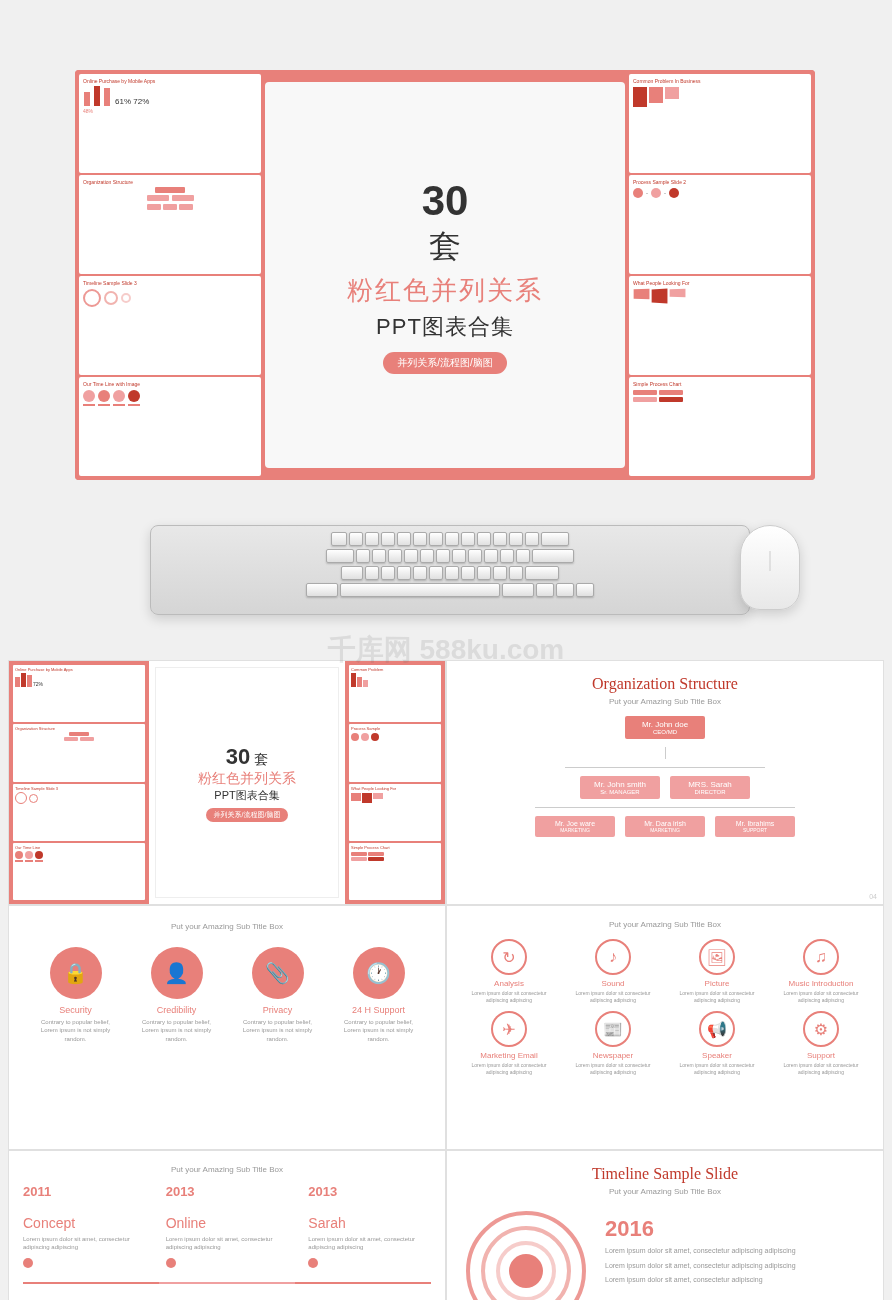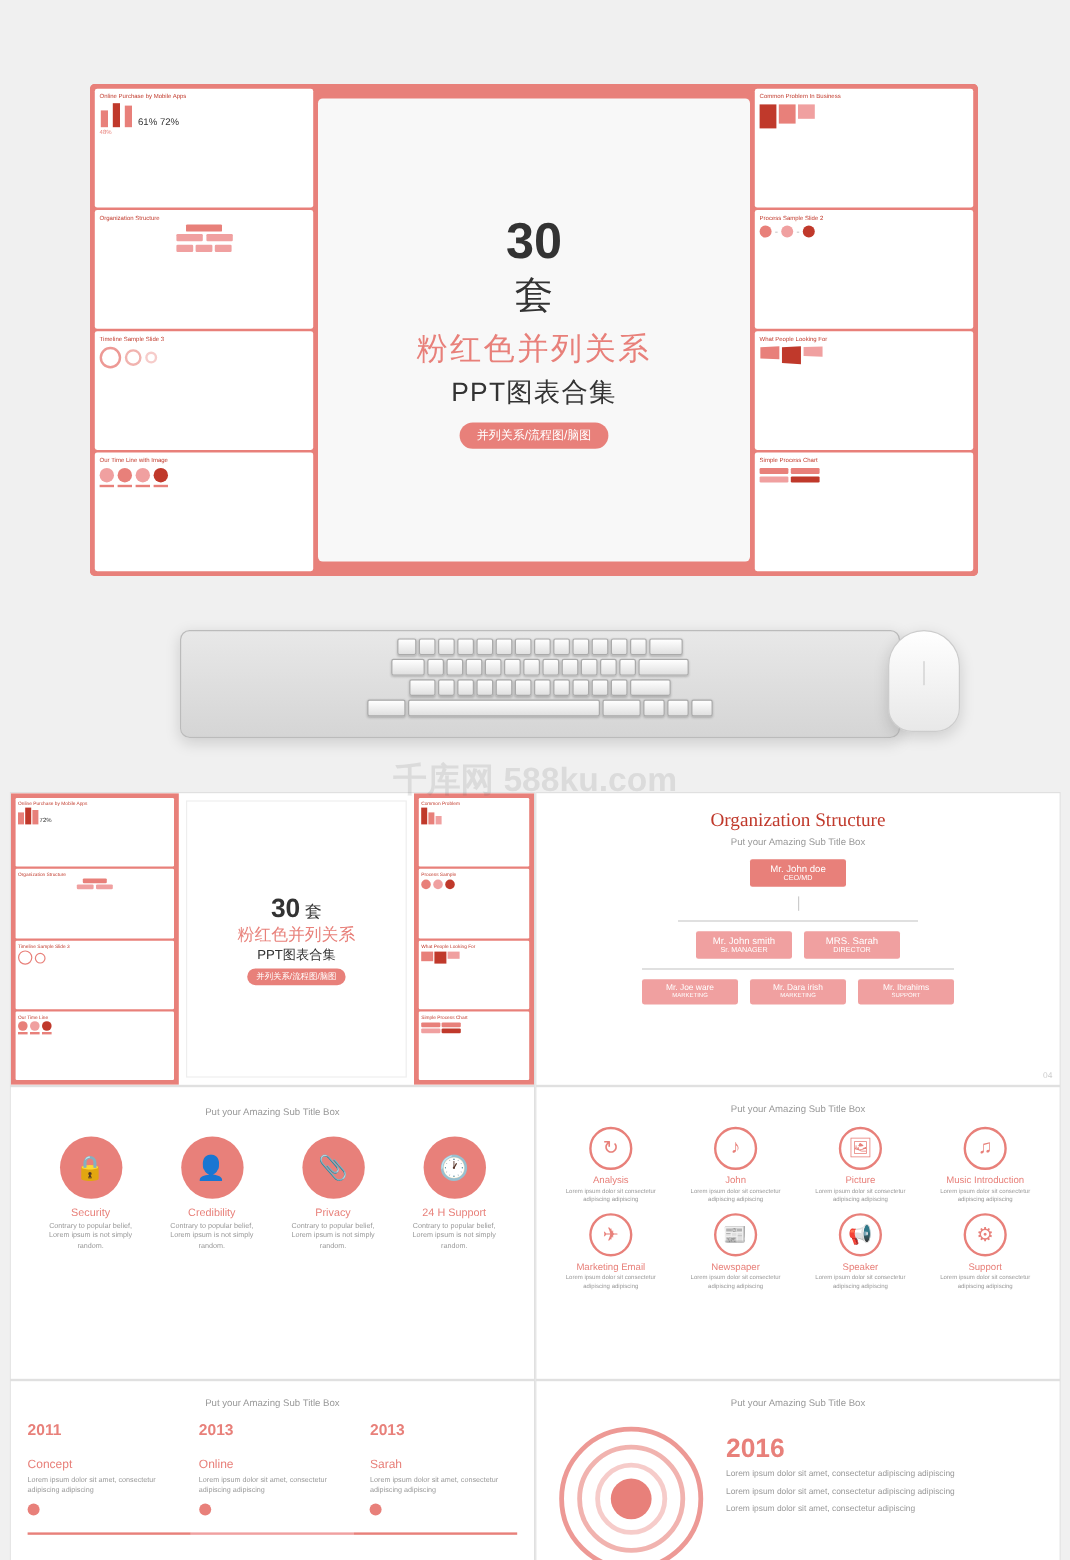--- a/index.html
+++ b/index.html
@@ -433,21 +433,21 @@
     }
 
     .timeline-year {
       font-size: 13px;
       color: #e8807a;
       font-weight: bold;
       margin-bottom: 2px;
     }
 
     .timeline-event {
-      font-size: 10px;
+      font-size: 14px;
       color: #e8807a;
       margin-bottom: 4px;
       margin-top: 16px;
     }
 
     .timeline-text {
       font-size: 6px;
       color: #999;
       line-height: 1.4;
     }
@@ -840,21 +840,21 @@
   <div class="slide-panel panel-service">
     <div class="panel-subtitle">Put your Amazing Sub Title Box</div>
     <div class="service-grid">
       <div class="service-item">
         <div class="service-icon">↻</div>
         <div class="service-name">Analysis</div>
         <div class="service-desc">Lorem ipsum dolor sit consectetur adipiscing adipiscing</div>
       </div>
       <div class="service-item">
         <div class="service-icon">♪</div>
-        <div class="service-name">John</div>
+        <div class="service-name">Sound</div>
         <div class="service-desc">Lorem ipsum dolor sit consectetur adipiscing adipiscing</div>
       </div>
       <div class="service-item">
         <div class="service-icon">🖼</div>
         <div class="service-name">Picture</div>
         <div class="service-desc">Lorem ipsum dolor sit consectetur adipiscing adipiscing</div>
       </div>
       <div class="service-item">
         <div class="service-icon">♫</div>
         <div class="service-name">Music Introduction</div>
@@ -906,20 +906,21 @@
       </div>
     </div>
     <div style="display:flex;gap:0;margin-top:8px;height:2px;">
       <div style="flex:1;background:#e8807a;"></div>
       <div style="flex:1;background:#f0a0a0;"></div>
       <div style="flex:1;background:#e8807a;"></div>
     </div>
   </div>
 
   <div class="slide-panel panel-timeline2">
+    <div class="panel-title">Timeline Sample Slide</div>
     <div class="panel-subtitle">Put your Amazing Sub Title Box</div>
     <div style="display:flex;gap:14px;margin-top:8px;">
 
       <div style="position:relative;width:130px;height:130px;flex-shrink:0;">
         <div style="position:absolute;width:120px;height:120px;border-radius:50%;border:4px solid #e8807a;opacity:0.8;top:5px;left:5px;"></div>
         <div style="position:absolute;width:90px;height:90px;border-radius:50%;border:4px solid #e8807a;opacity:0.6;top:20px;left:20px;"></div>
         <div style="position:absolute;width:60px;height:60px;border-radius:50%;border:4px solid #e8807a;opacity:0.4;top:35px;left:35px;"></div>
         <div style="position:absolute;width:34px;height:34px;border-radius:50%;background:#e8807a;top:48px;left:48px;"></div>
       </div>
       <div style="flex:1;padding-top:10px;">

